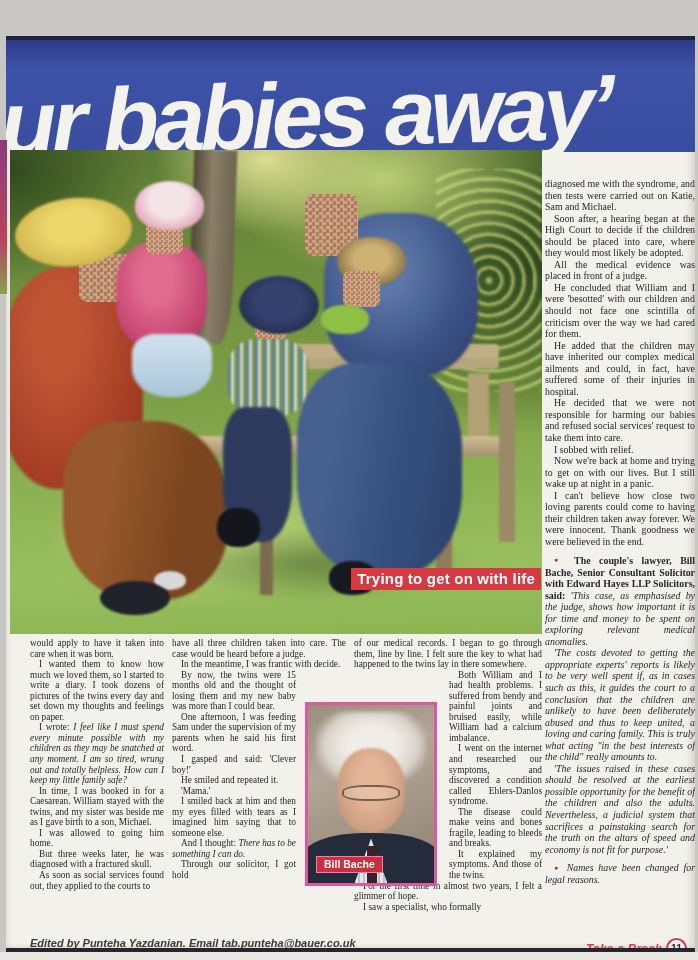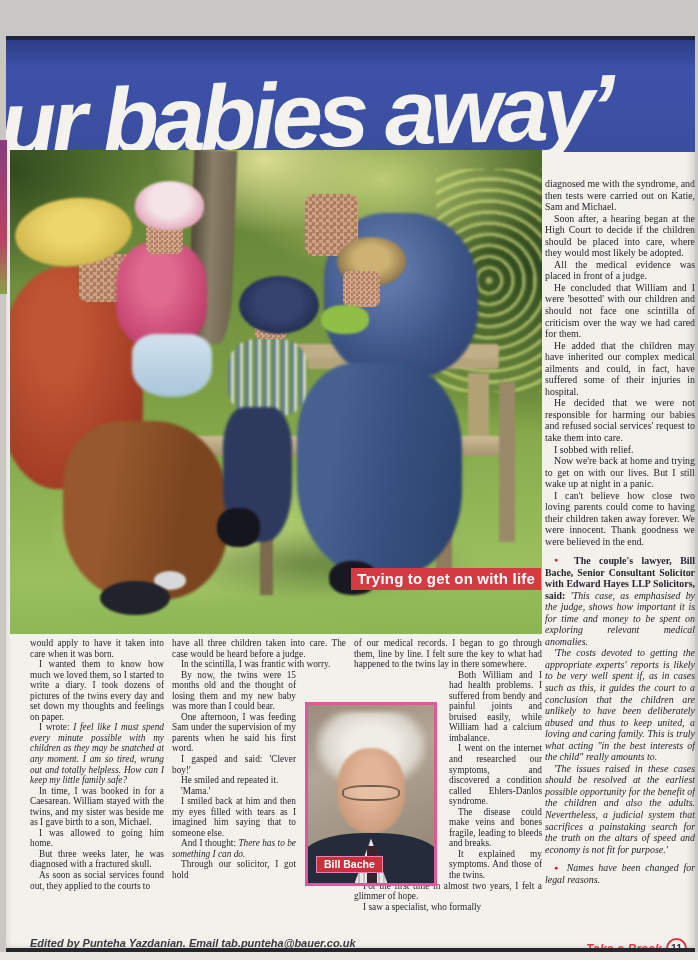--- a/index.html
+++ b/index.html
@@ -205,21 +205,21 @@
           <p class="cont ">would apply to have it taken into care when it was born.</p>
           <p class="">I wanted them to know how much we loved them, so I started to write a diary. I took dozens of pictures of the twins every day and set down my thoughts and feelings on paper.</p>
           <p class="">I wrote: <i>I feel like I must spend every minute possible with my children as they may be snatched at any moment. I am so tired, wrung out and totally helpless. How can I keep my little family safe?</i></p>
           <p class="">In time, I was booked in for a Caesarean. William stayed with the twins, and my sister was beside me as I gave birth to a son, Michael.</p>
           <p class="">I was allowed to going him home.</p>
           <p class="">But three weeks later, he was diagnosed with a fractured skull.</p>
           <p class="">As soon as social services found out, they applied to the courts to</p>
         </div>
       <div class="col col2 copy">
           <p class="cont ">have all three children taken into care. The case would be heard before a judge.</p>
-          <p class="">In the scintilla, I was frantic with worry.</p>
+          <p class="">In the meantime, I was frantic with decide.</p>
           <div class="wrap-right"></div>
           <p class="">By now, the twins were 15 months old and the thought of losing them and my new baby was more than I could bear.</p>
           <p class="">One afternoon, I was feeding Sam under the supervision of my parents when he said his first word.</p>
           <p class="">I gasped and said: 'Clever boy!'</p>
           <p class="">He smiled and repeated it.</p>
           <p class="">'Mama.'</p>
           <p class="">I smiled back at him and then my eyes filled with tears as I imagined him saying that to someone else.</p>
           <p class="">And I thought: <i>There has to be something I can do.</i></p>
           <p class="">Through our solicitor, I got hold</p>
         </div>

